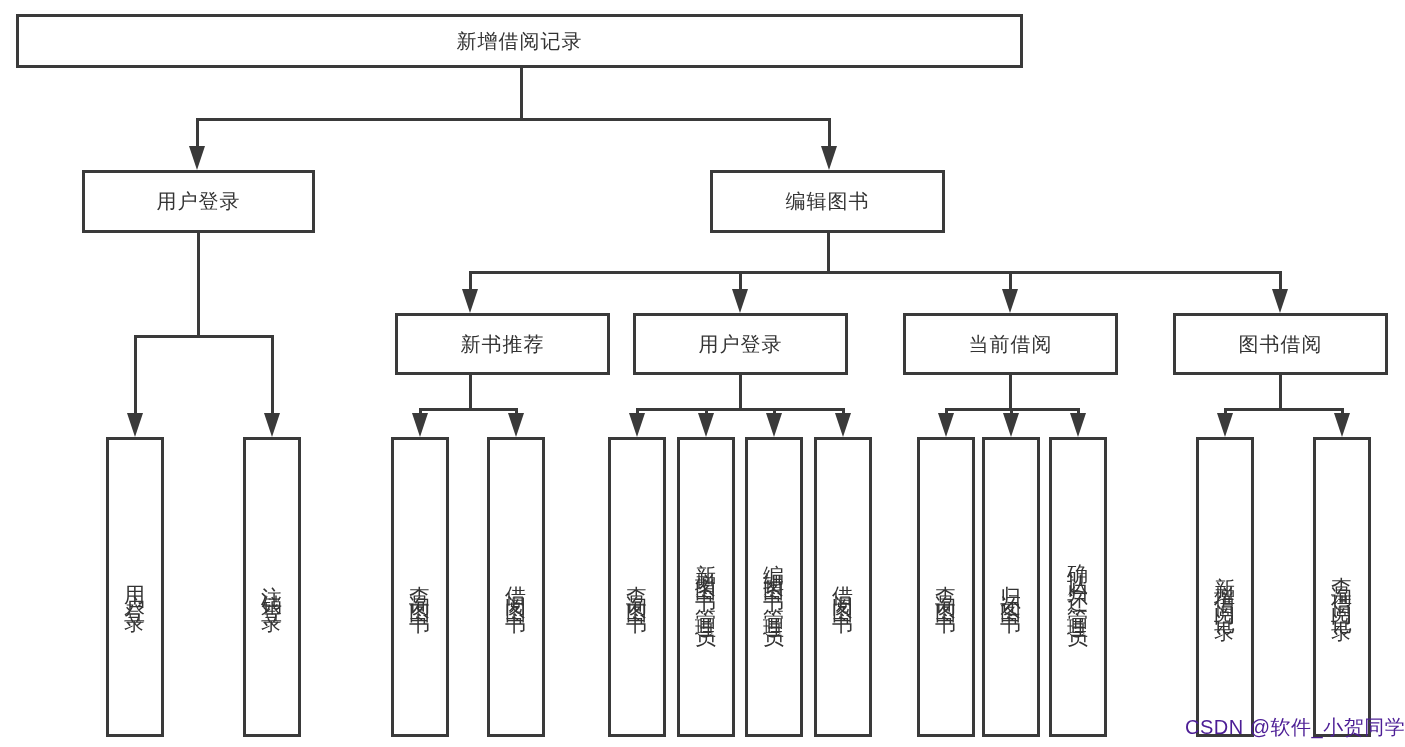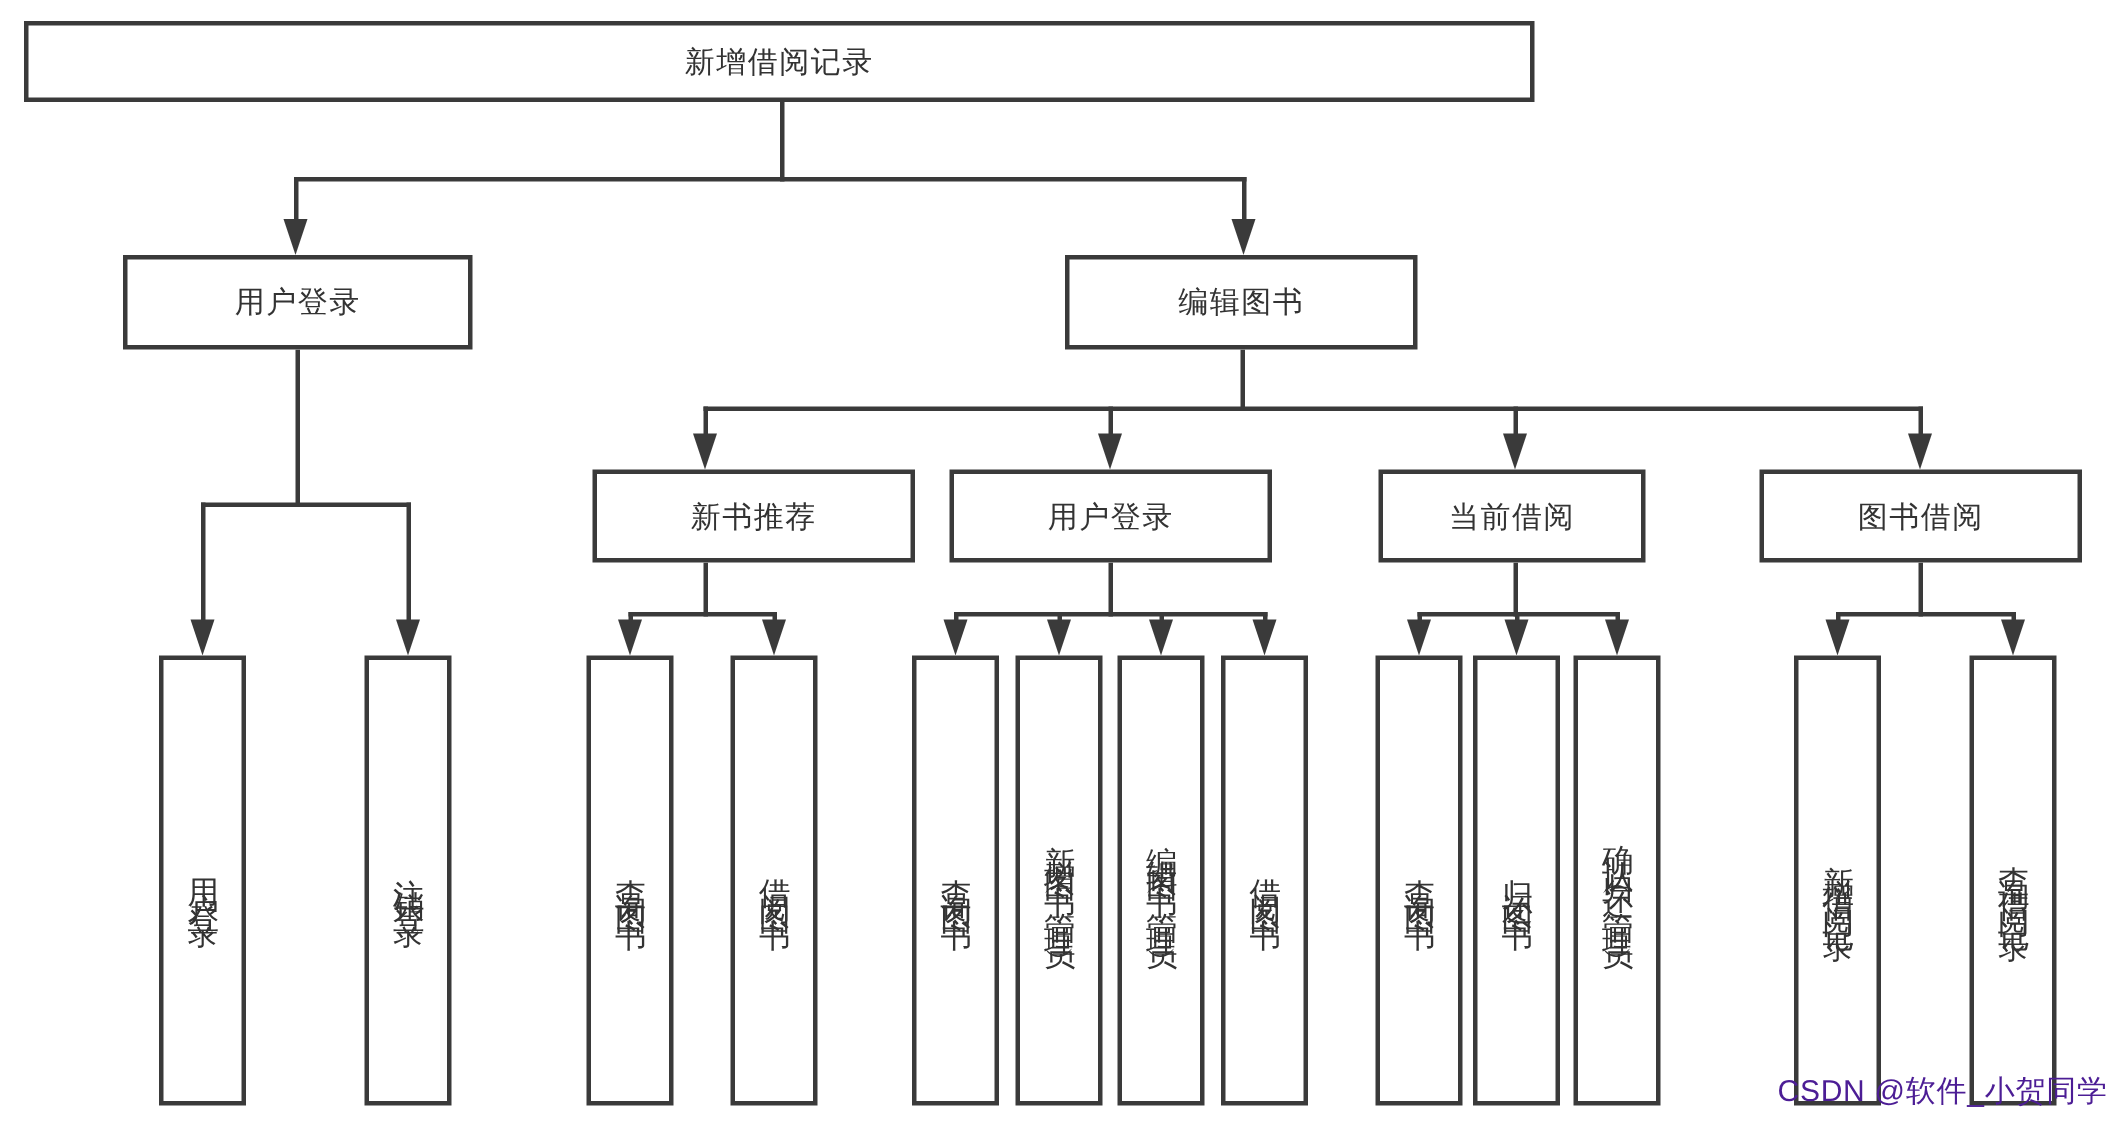--- a/index.html
+++ b/index.html
@@ -99,21 +99,21 @@
     </div>
     <div class="node" style="left: 710px; top: 170px; width: 235px; height: 63px;">
       <span>编辑图书</span>
     </div>
     <div class="node" style="left: 363px; top: 313px; width: 215px; height: 62px; margin-left: 32px;">
       <span>新书推荐</span>
     </div>
     <div class="node" style="left: 633px; top: 313px; width: 215px; height: 62px;">
       <span>用户登录</span>
     </div>
-    <div class="node" style="left: 903px; top: 313px; width: 178px; height: 62px; margin-left: 16px;">
+    <div class="node" style="left: 903px; top: 313px; width: 215px; height: 62px;">
       <span>当前借阅</span>
     </div>
     <div class="node" style="left: 1173px; top: 313px; width: 215px; height: 62px;">
       <span>图书借阅</span>
     </div>
     <div class="node vnode" style="left: 106px; top: 437px; width: 58px; height: 300px;">
       <span>用户登录</span>
     </div>
     <div class="node vnode" style="left: 243px; top: 437px; width: 58px; height: 300px;">
       <span>注销登录</span>

